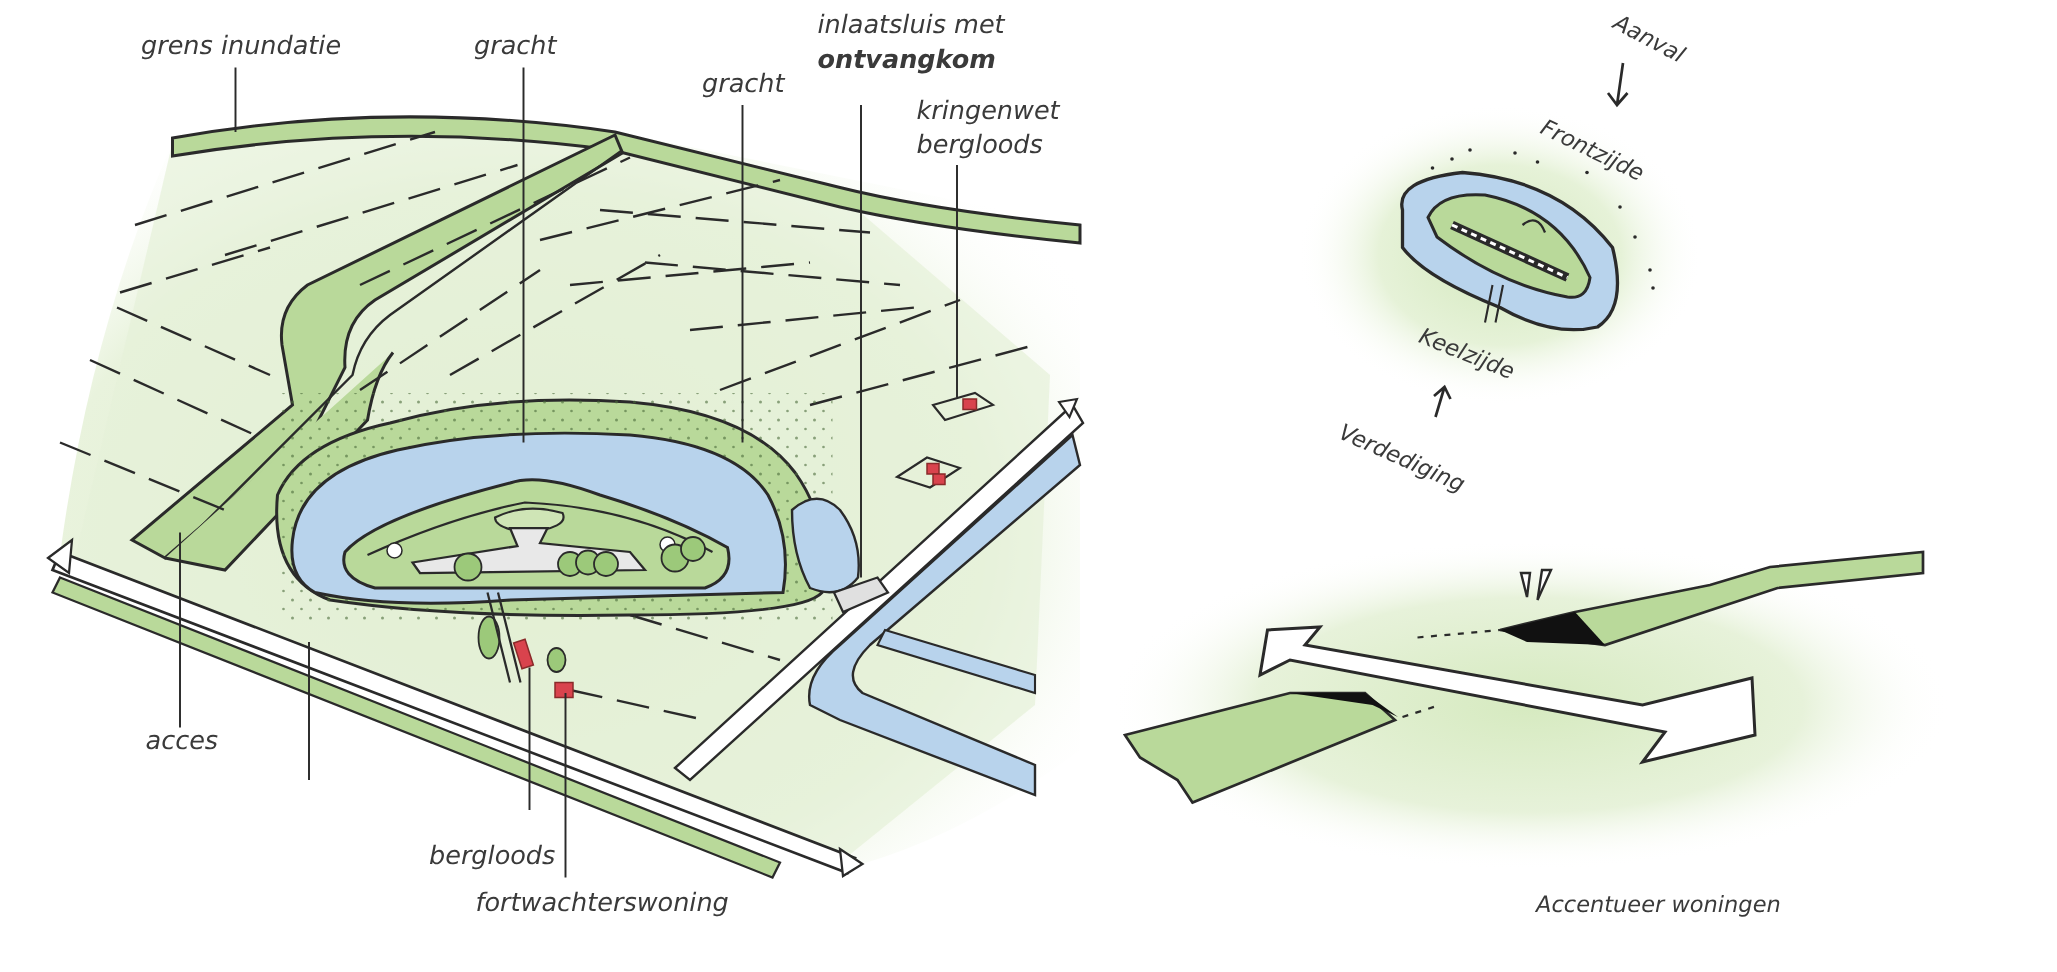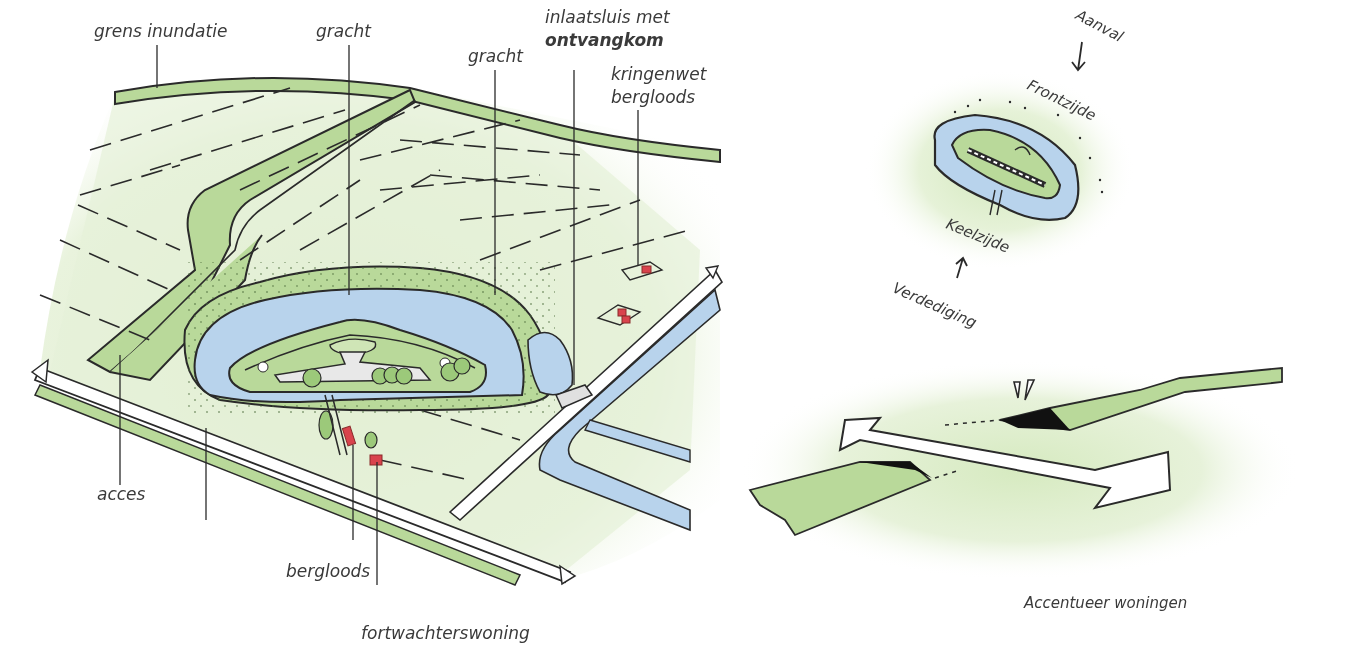--- a/index.html
+++ b/index.html
@@ -177,21 +177,21 @@
 
 <div class="lbl" style="left:94px; top:20px;">grens inundatie</div>
 <div class="lbl" style="left:316px; top:20px;">gracht</div>
 <div class="lbl" style="left:468px; top:45px;">gracht</div>
 <div class="lbl" style="left:545px; top:6px;">inlaatsluis met</div>
 <div class="lbl" style="left:545px; top:29px;font-weight:bold;">ontvangkom</div>
 <div class="lbl" style="left:611px; top:63px;">kringenwet</div>
 <div class="lbl" style="left:611px; top:86px;">bergloods</div>
 <div class="lbl" style="left:97px; top:483px;">acces</div>
 <div class="lbl" style="left:286px; top:560px;text-align:center;">bergloods</div>
-<div class="lbl" style="left:317px; top:622px;margin-left:44px;">fortwachterswoning</div>
+<div class="lbl" style="left:317px; top:591px;">fortwachterswoning</div>
 
 <div class="lbl lbl-sm rot" style="left:1082px; top:4px; transform: rotate(28deg);">Aanval</div>
 <div class="lbl lbl-sm rot" style="left:1033px; top:74px; transform: rotate(26deg);">Frontzijde</div>
 <div class="lbl lbl-sm rot" style="left:951px; top:213px; transform: rotate(22deg);">Keelzijde</div>
 <div class="lbl lbl-sm rot" style="left:898px; top:277px; transform: rotate(24deg);">Verdediging</div>
 
 <div class="lbl lbl-sm" style="left:1024px; top:592px;">Accentueer woningen</div>
 
 </div>
 

